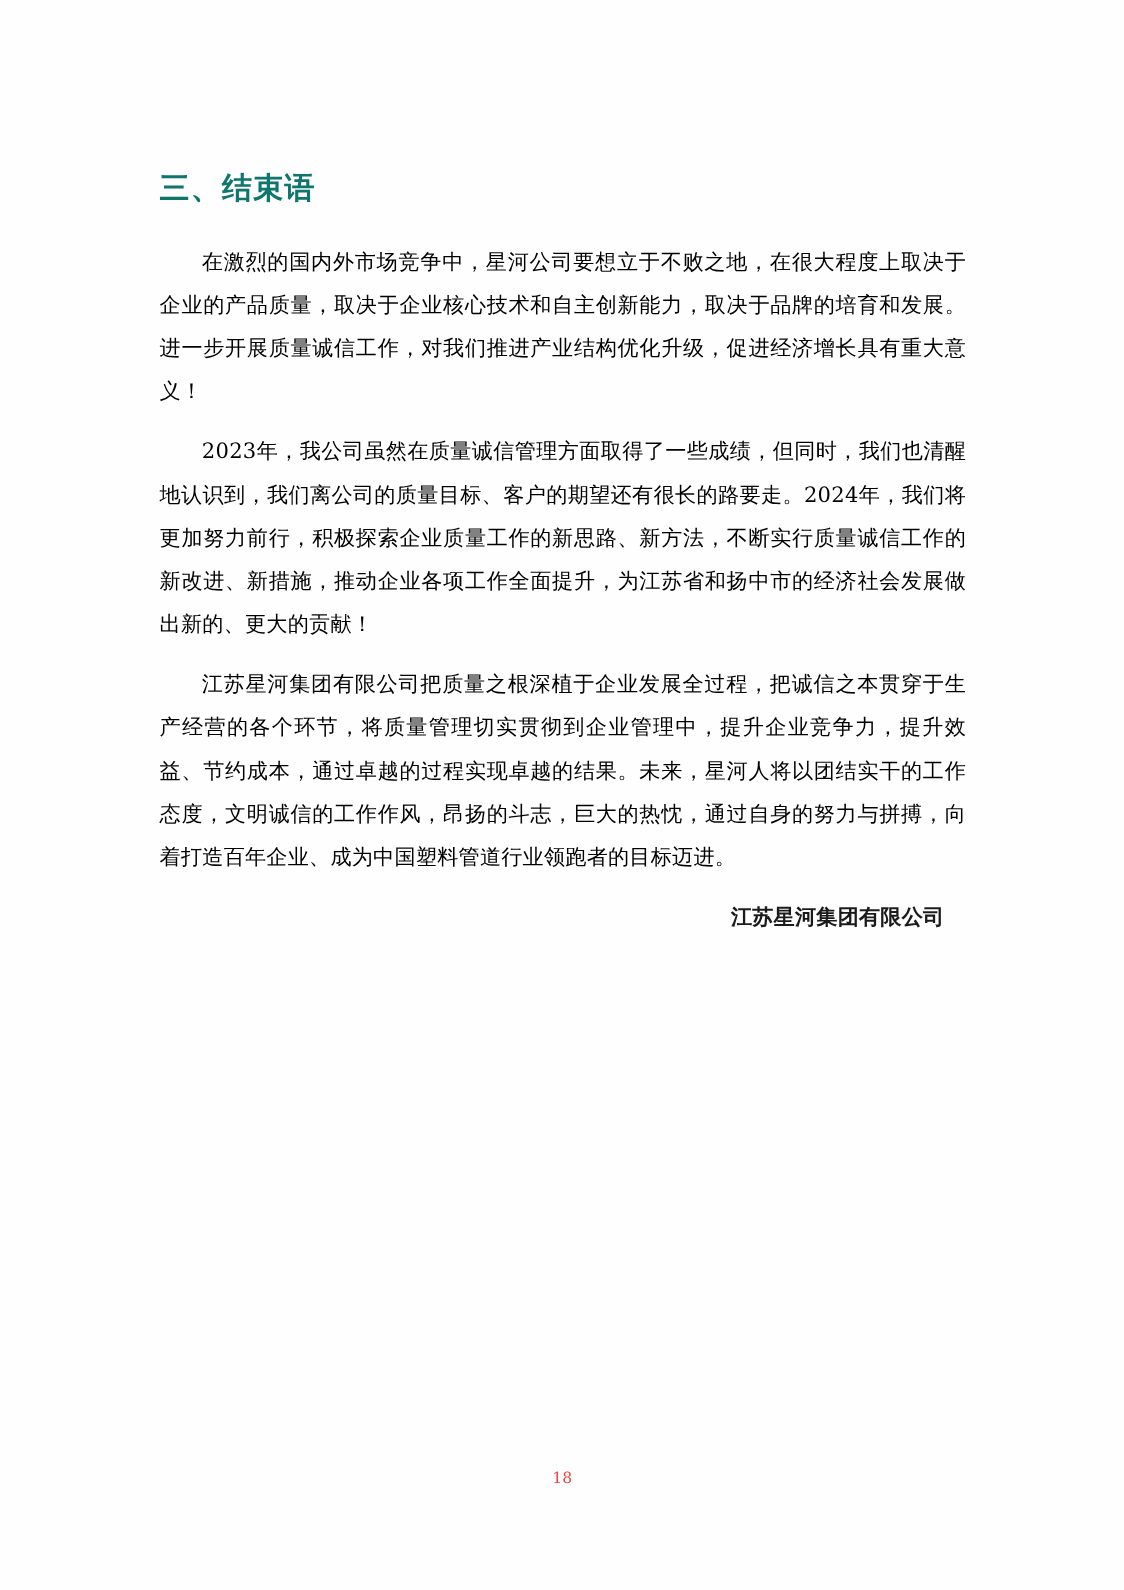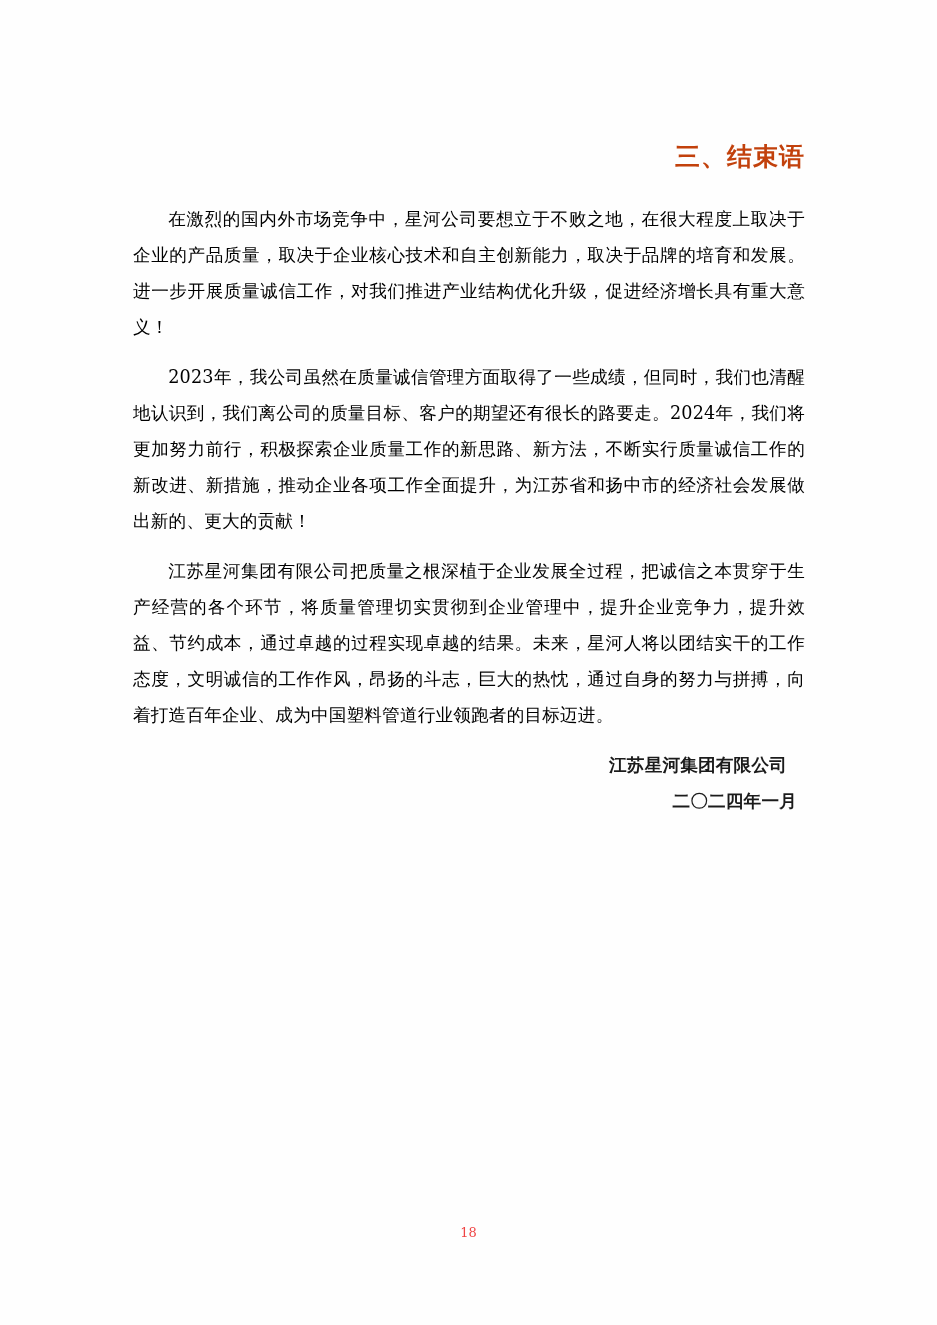--- a/index.html
+++ b/index.html
@@ -24,27 +24,27 @@
     background: #fefefe;
     box-sizing: border-box;
   }
   .content {
     position: absolute;
     left: 133px;
     top: 140px;
     width: 672px;
   }
   .doc-title {
-    text-align: right;
+    text-align: left;
     font-size: 25px;
     font-weight: bold;
     letter-spacing: 1px;
     margin: 0 0 28px 0;
     font-family: "DejaVu Sans", "Liberation Sans", sans-serif;
-    color: #c2410c;
+    color: #0f766e;
   }
   .para {
     font-size: 17.6px;
     line-height: 36px;
     text-align: justify;
     text-justify: inter-ideograph;
     text-indent: 2em;
     margin: 0 0 14px 0;
     color: #000000;
     letter-spacing: 0.2px;
@@ -82,19 +82,18 @@
   <div class="content">
 
     <h1 class="doc-title">三、结束语</h1>
 
     <p class="para">在激烈的国内外市场竞争中，星河公司要想立于不败之地，在很大程度上取决于企业的产品质量，取决于企业核心技术和自主创新能力，取决于品牌的培育和发展。进一步开展质量诚信工作，对我们推进产业结构优化升级，促进经济增长具有重大意义！</p>
     <p class="para">2023年，我公司虽然在质量诚信管理方面取得了一些成绩，但同时，我们也清醒地认识到，我们离公司的质量目标、客户的期望还有很长的路要走。2024年，我们将更加努力前行，积极探索企业质量工作的新思路、新方法，不断实行质量诚信工作的新改进、新措施，推动企业各项工作全面提升，为江苏省和扬中市的经济社会发展做出新的、更大的贡献！</p>
     <p class="para">江苏星河集团有限公司把质量之根深植于企业发展全过程，把诚信之本贯穿于生产经营的各个环节，将质量管理切实贯彻到企业管理中，提升企业竞争力，提升效益、节约成本，通过卓越的过程实现卓越的结果。未来，星河人将以团结实干的工作态度，文明诚信的工作作风，昂扬的斗志，巨大的热忱，通过自身的努力与拼搏，向着打造百年企业、成为中国塑料管道行业领跑者的目标迈进。</p>
 
     <div class="signature-block">
       <div class="sign-line">江苏星河集团有限公司</div>
-      <div class="sign-line date">二〇二四年一月</div>
     </div>
 
   </div>
 
   <div class="page-number">18</div>
 </div>
 
 </body></html>

